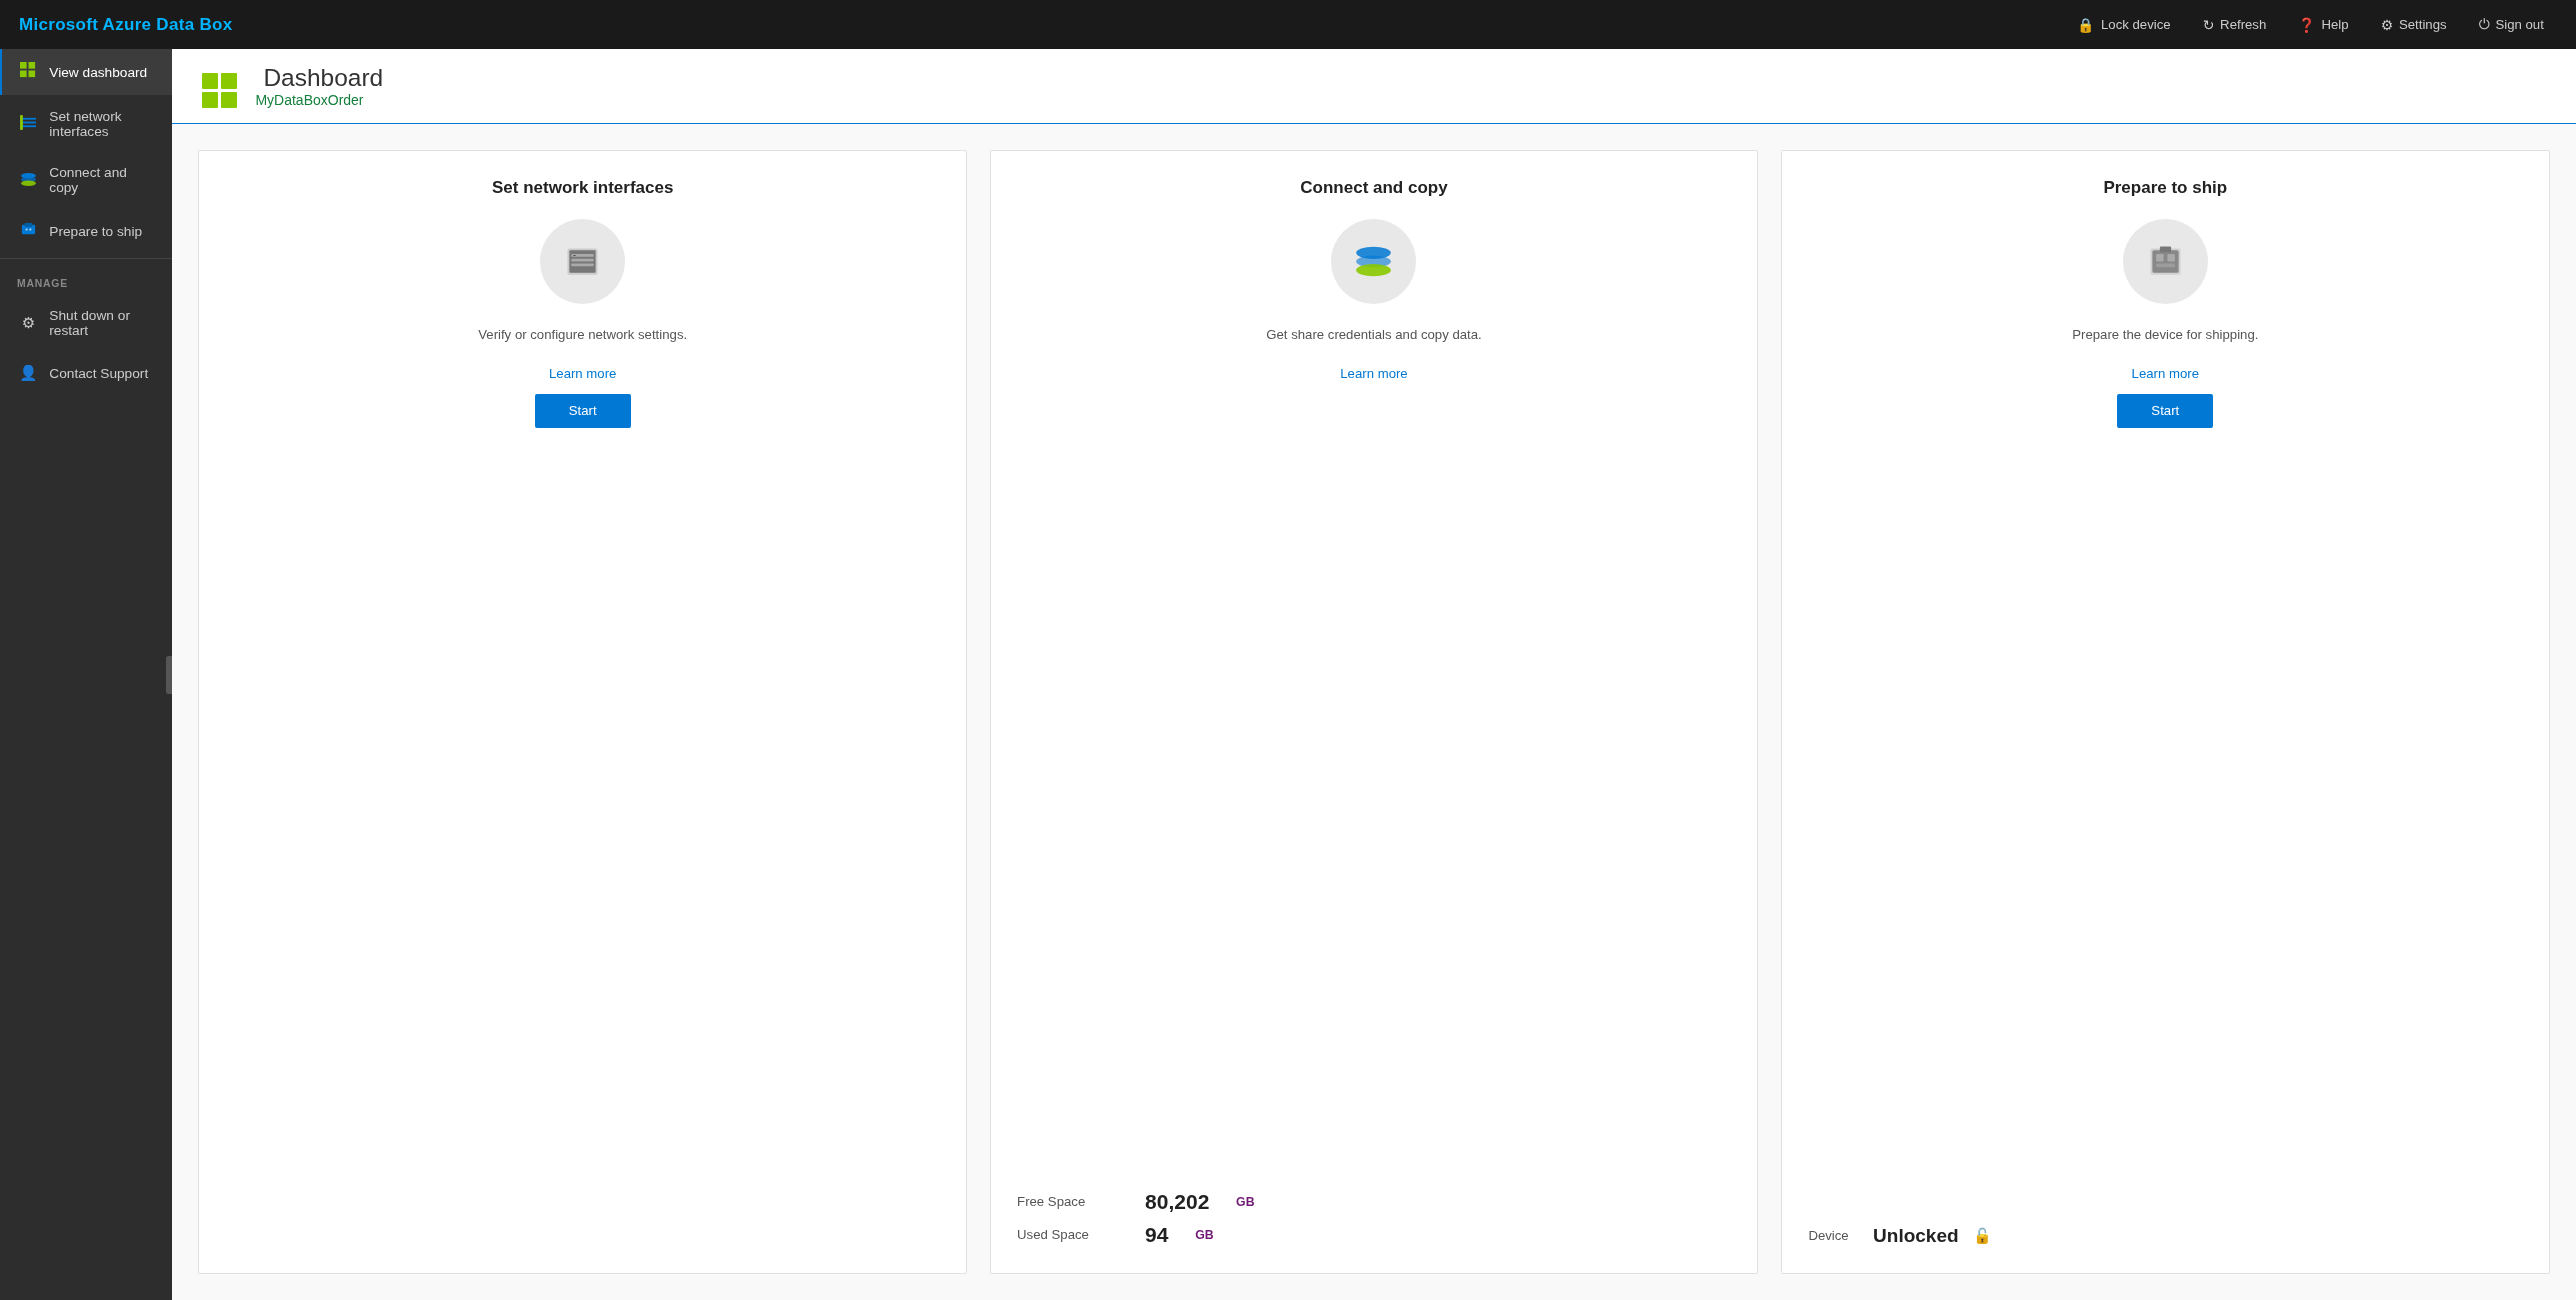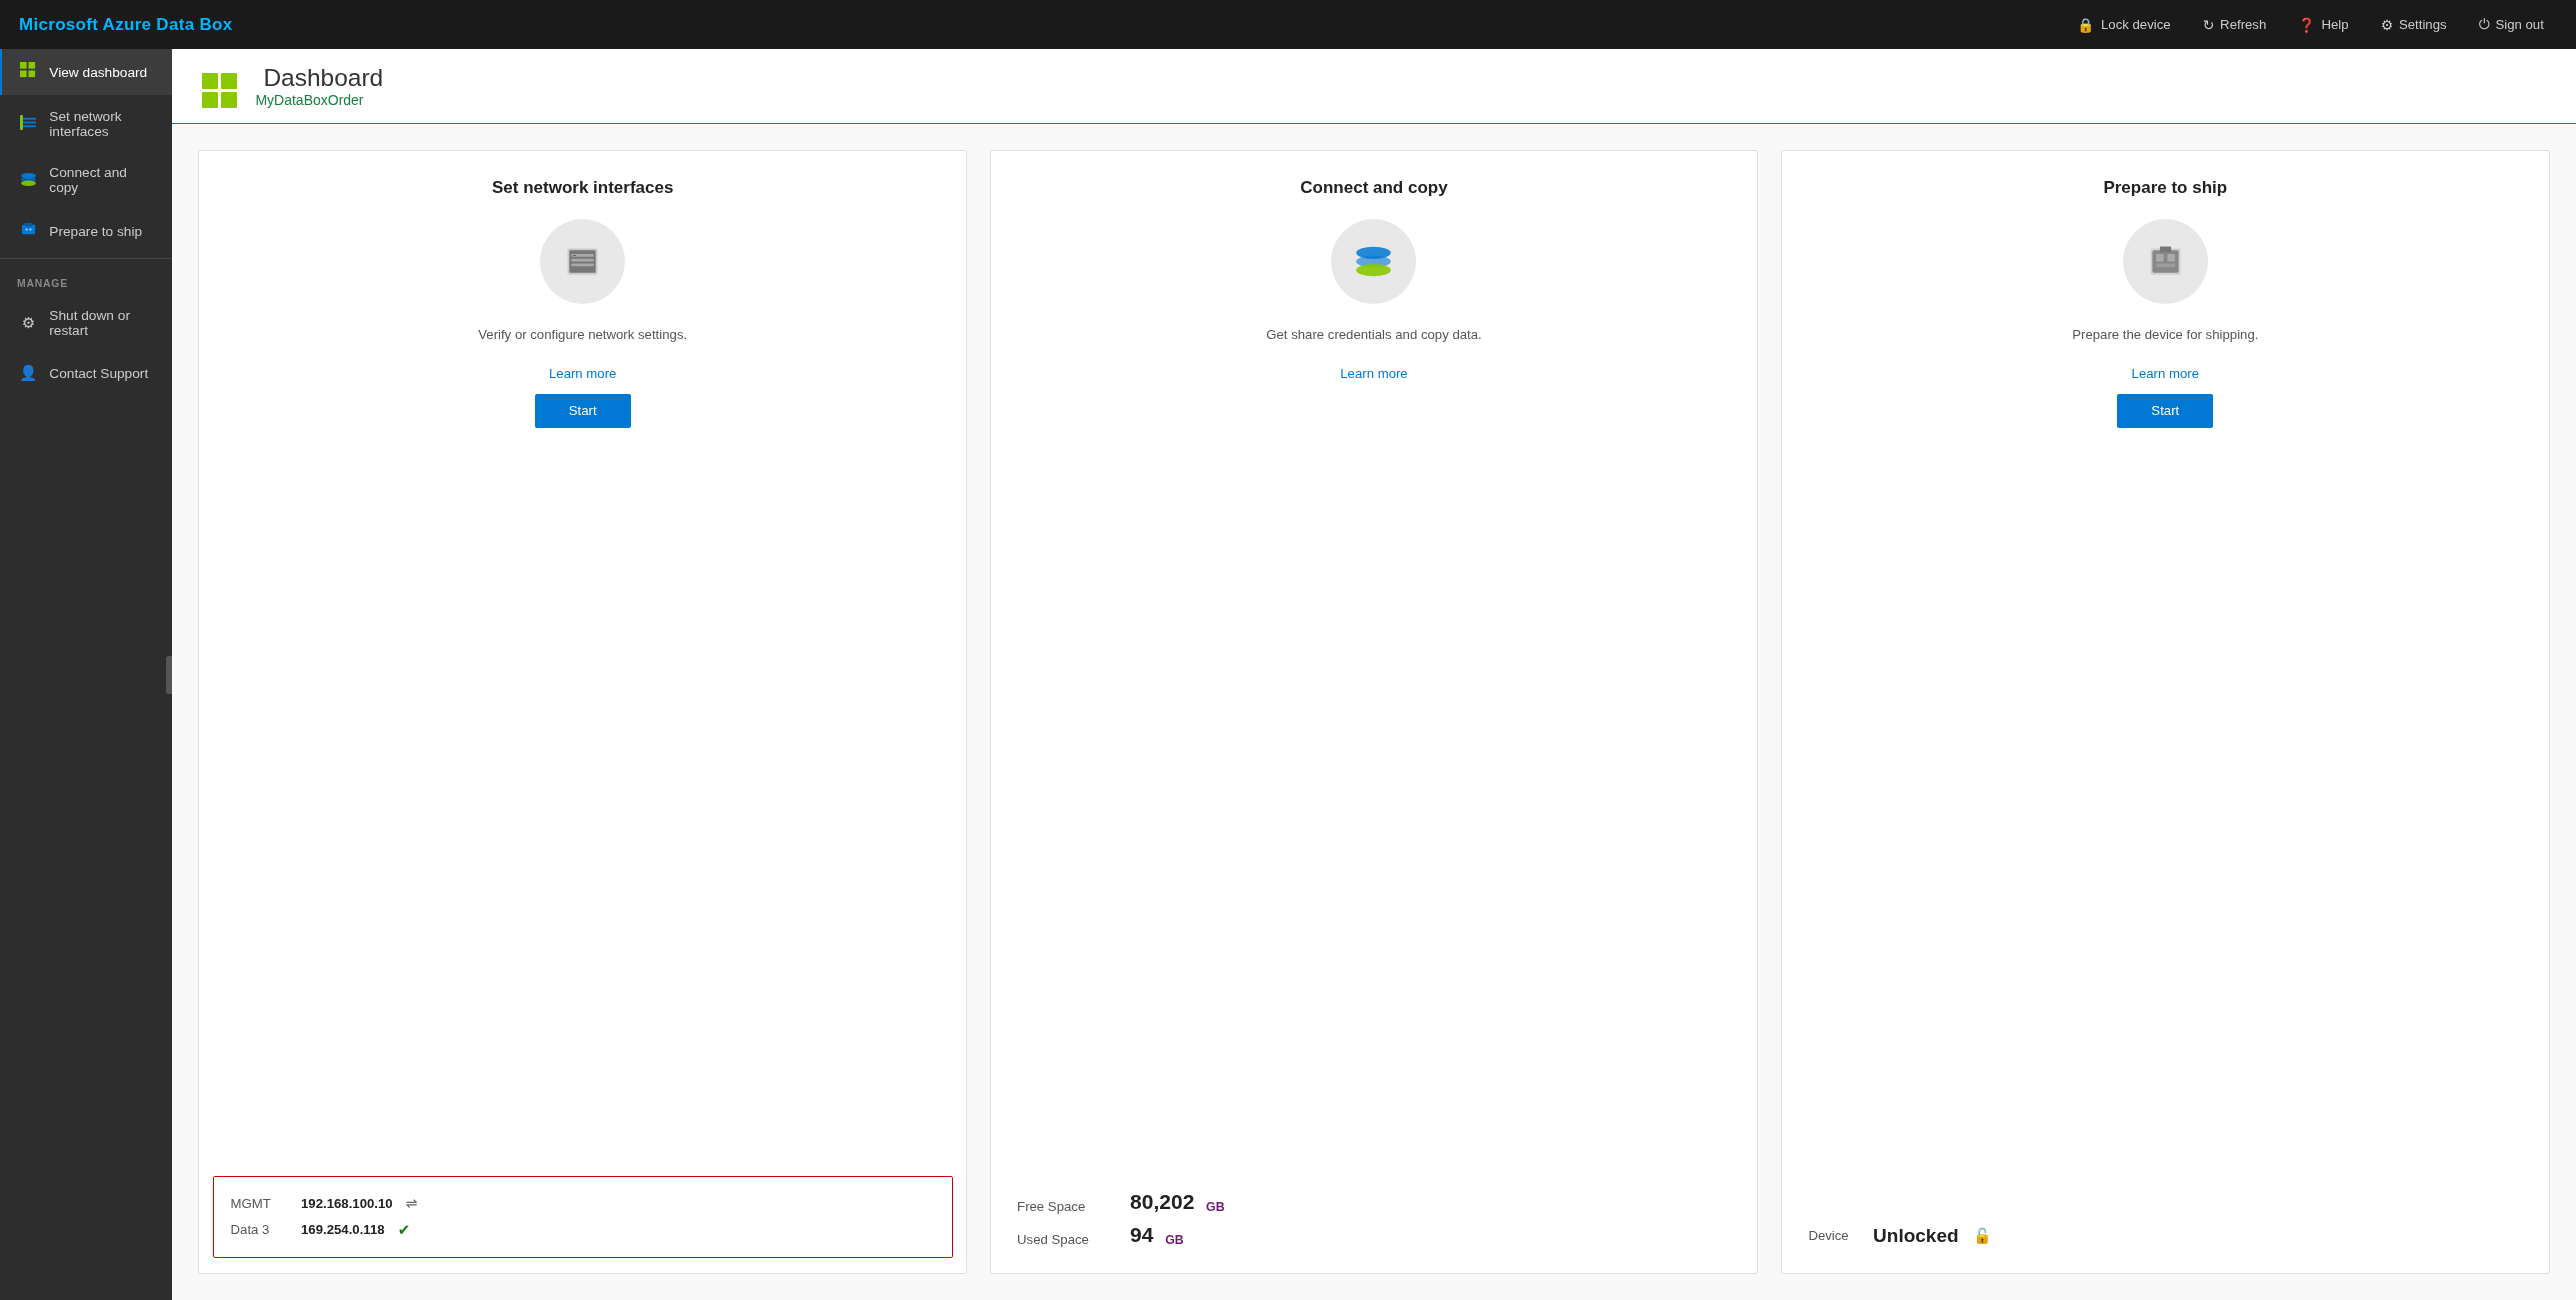--- a/index.html
+++ b/index.html
@@ -224,22 +224,22 @@
       color: #701a75;
       margin-left: 2.8px;
     }
     .status-icon-disconnected { color: #666; font-size: 14px; margin-left: 3.8px; }
     .status-icon-connected { color: #107c10; font-size: 15px; margin-left: 3.8px; }
     .card-bottom-plain {
       padding: 17px 26.4px 21px 26.4px;
     }
     .data-row-space {
       display: flex;
-      align-items: flex-end;
-      gap: 9px;
+      align-items: center;
+      gap: 24px;
       padding: 4.7px 0;
     }
   </style>
 </head>
 <body>
 
 <div class="topbar">
   <span class="topbar-title">Microsoft Azure Data Box</span>
   <div class="topbar-actions">
     <button class="topbar-btn">
@@ -356,32 +356,20 @@
               <rect x="12" y="21" width="24" height="3" rx="1" fill="#aaa"></rect>
               <rect x="12" y="26" width="24" height="3" rx="1" fill="#aaa"></rect>
               <rect x="14" y="17" width="3" height="1" rx="0.5" fill="#555"></rect>
             </svg>
           </div>
           <div class="card-desc">Verify or configure network settings.</div>
           <a class="learn-more">Learn more</a>
           <button class="btn-start">Start</button>
         </div>
 
-        <div style="margin: 0 13.2px 15px 13.2px; border: 1.9px solid #c00; border-radius: 1.9px; padding: 13.2px 17px; background: #fff;">
-          <div class="data-row">
-            <span class="data-label">MGMT</span>
-            <span class="data-value">192.168.100.10</span>
-            <span class="status-icon-disconnected" title="disconnected">⇌</span>
-          </div>
-          <div class="data-row">
-            <span class="data-label">Data 3</span>
-            <span class="data-value">169.254.0.118</span>
-            <span class="status-icon-connected" title="connected">✔</span>
-          </div>
-        </div>
       </div>
 
       <div class="card">
         <div class="card-top">
           <div class="card-title">Connect and copy</div>
           <div class="card-icon-circle">
             <svg width="49" height="42" viewBox="0 0 52 44" fill="none">
               <ellipse cx="26" cy="12" rx="20" ry="7" fill="#0078d4" opacity="0.85"></ellipse>
               <ellipse cx="26" cy="22" rx="20" ry="7" fill="#0078d4" opacity="0.6"></ellipse>
               <ellipse cx="26" cy="32" rx="20" ry="7" fill="#8ac900" opacity="0.9"></ellipse>

